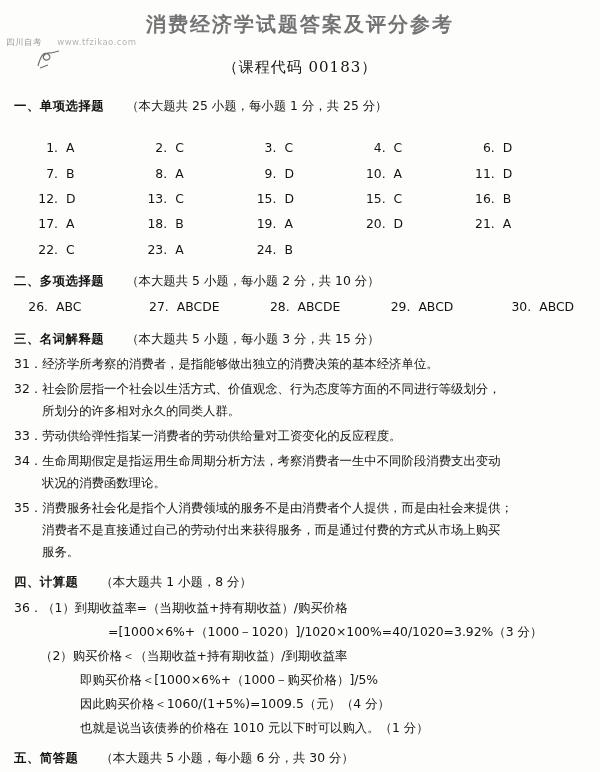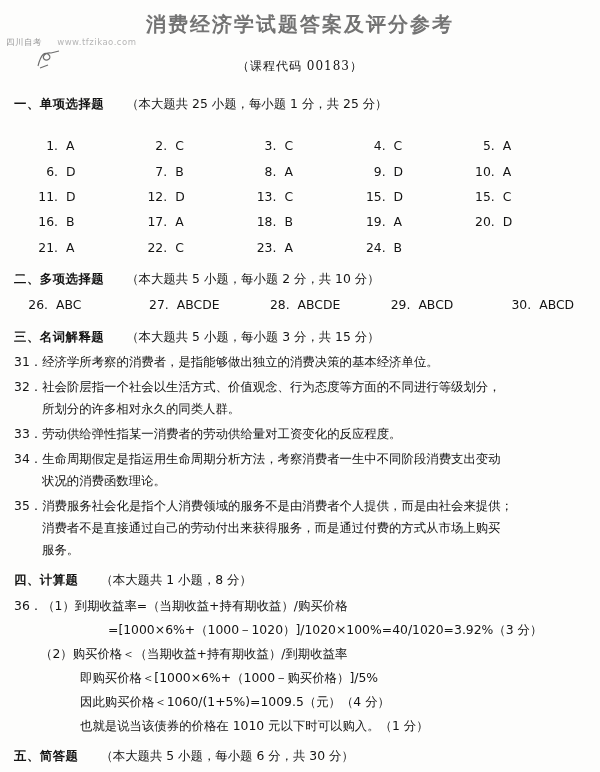--- a/index.html
+++ b/index.html
@@ -50,21 +50,21 @@
     font-family: "DejaVu Serif", "Liberation Serif", serif;
     font-weight: bold;
     font-size: 20px;
     letter-spacing: 2px;
     padding-top: 11px;
     color: #737373;
   }
   .doc-subtitle {
     text-align: center;
     font-family: "DejaVu Serif", "Liberation Serif", serif;
-    font-size: 12px;
+    font-size: 15px;
     letter-spacing: 1px;
     margin-top: 20px;
     color: #141414;
   }
   .body-wrap {
     padding: 0 18px 0 14px;
     margin-top: 18px;
     font-size: 12.4px;
     line-height: 1.78;
     color: #141414;
@@ -154,21 +154,20 @@
     <div class="section-head">
       <span class="sh-title">一、单项选择题</span>
       <span class="sh-meta">（本大题共 25 小题，每小题 1 分，共 25 分）</span>
     </div>
 
     <div class="ans-grid">
       <div class="ans-cell"><span class="num dot">1.</span><span>A</span></div>
       <div class="ans-cell"><span class="num dot">2.</span><span>C</span></div>
       <div class="ans-cell"><span class="num dot">3.</span><span>C</span></div>
       <div class="ans-cell"><span class="num dot">4.</span><span>C</span></div>
-      <div class="ans-cell"><span class="num dot">5.</span><span>A</span></div>
 
       <div class="ans-cell"><span class="num dot">6.</span><span>D</span></div>
       <div class="ans-cell"><span class="num dot">7.</span><span>B</span></div>
       <div class="ans-cell"><span class="num dot">8.</span><span>A</span></div>
       <div class="ans-cell"><span class="num dot">9.</span><span>D</span></div>
       <div class="ans-cell"><span class="num dot">10.</span><span>A</span></div>
 
       <div class="ans-cell"><span class="num dot">11.</span><span>D</span></div>
       <div class="ans-cell"><span class="num dot">12.</span><span>D</span></div>
       <div class="ans-cell"><span class="num dot">13.</span><span>C</span></div>

